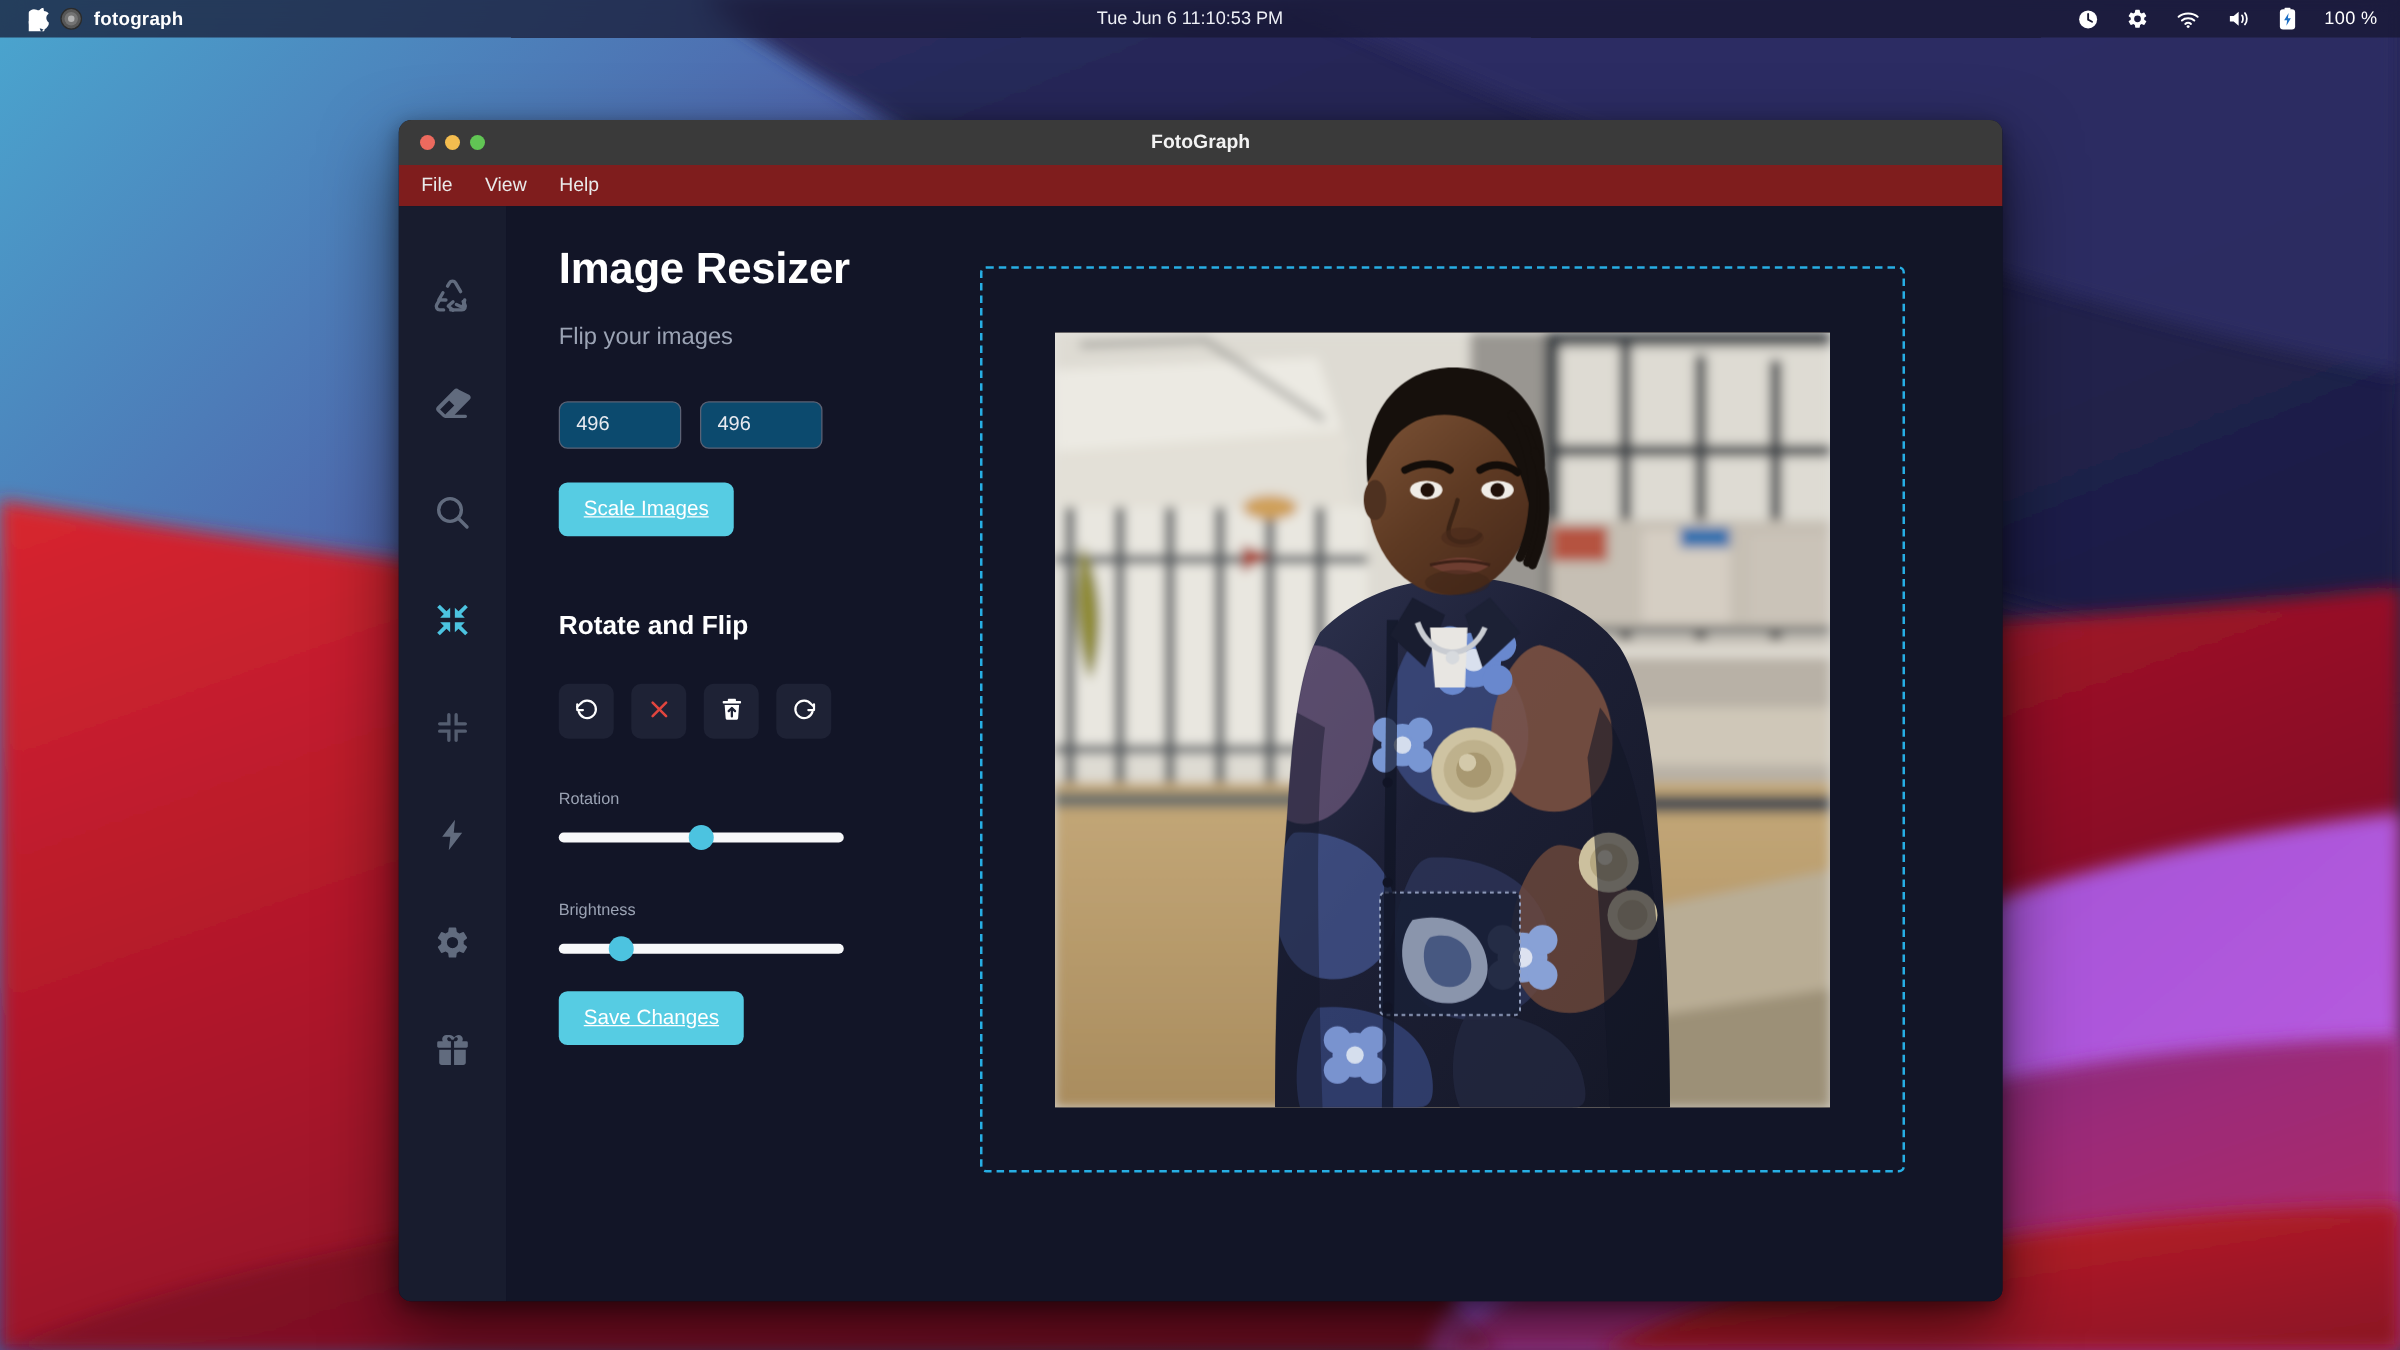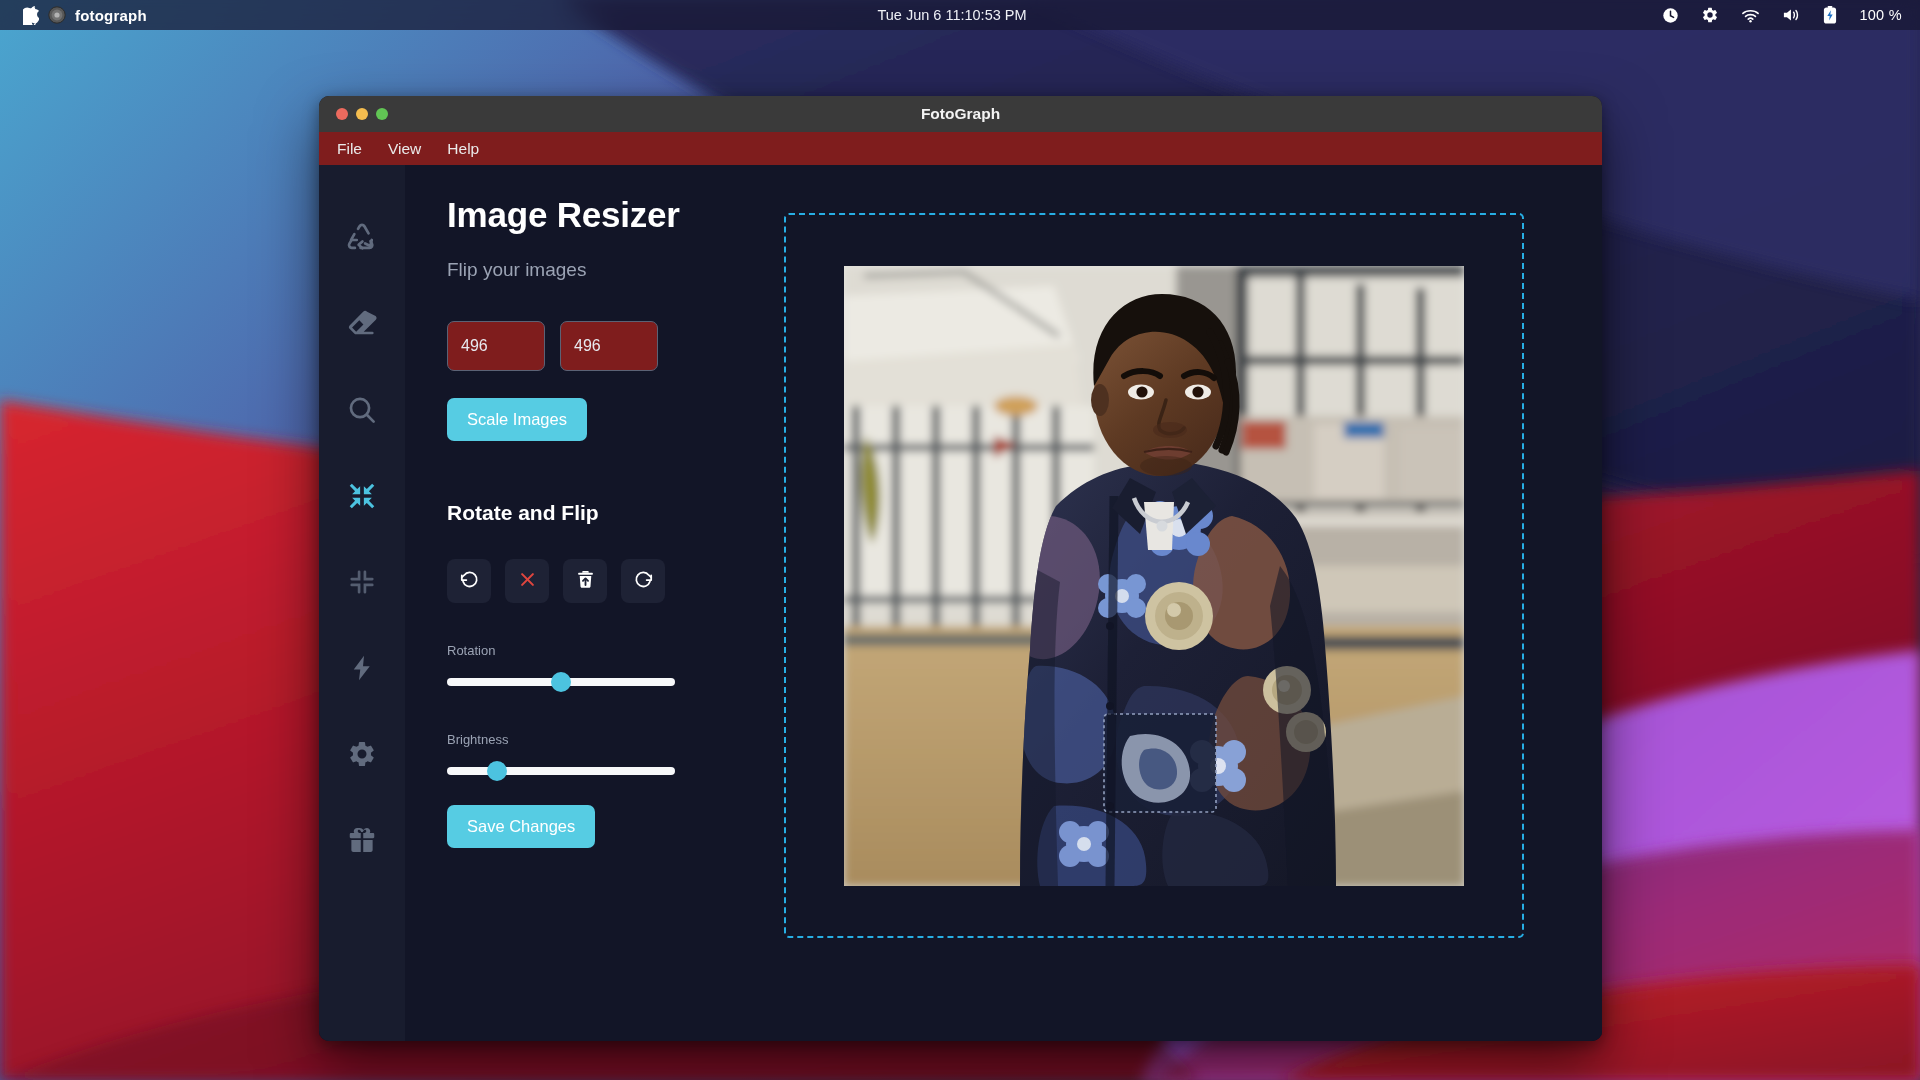--- a/index.html
+++ b/index.html
@@ -96,35 +96,36 @@
   #page-title {
     color:#ffffff; font-size:35px; font-weight:bold;
     letter-spacing:-0.2px; margin-top:4px;
   }
   #page-sub {
     color:#9ba3b4; font-size:19px; margin-top:24px;
   }
 
   .size-row { display:flex; gap:15px; margin-top:40px; }
   .size-input {
-    width:98px; height:50px;
-    background:#7f1d1d; border:1px solid #5b6275; border-radius:7px;
+    width:98px; height:38px;
+    background:#0c4a6e; border:1px solid #5b6275; border-radius:7px;
     color:#e8eaf0; font-size:16px;
     padding:0 13px;
     font-family:"Liberation Sans", sans-serif;
     outline:none;
   }
 
   .primary-btn {
     margin-top:27px;
     background:#56cce3; border:none; border-radius:7px;
     color:#ffffff; font-size:16.5px;
     padding:12px 20px;
     cursor:pointer;
     font-family:"Liberation Sans", sans-serif;
+    text-decoration:underline;
   }
 
   #rotate-title {
     color:#ffffff; font-size:21px; font-weight:bold;
     margin-top:60px;
   }
 
   .icon-row { display:flex; gap:14px; margin-top:34px; }
   .icon-btn {
     width:44px; height:44px; border-radius:8px;

